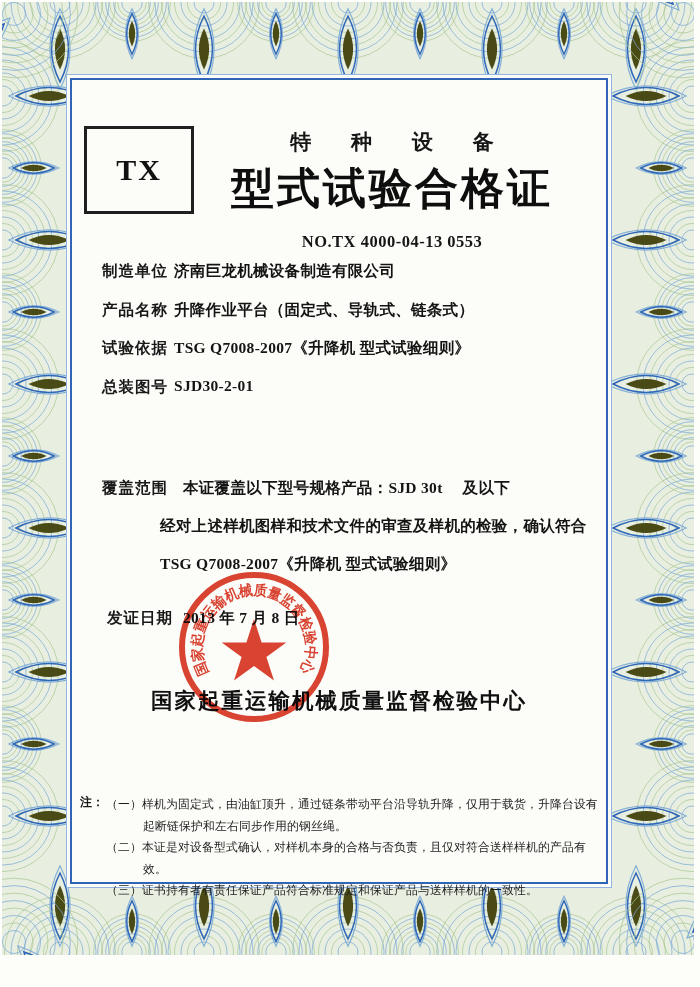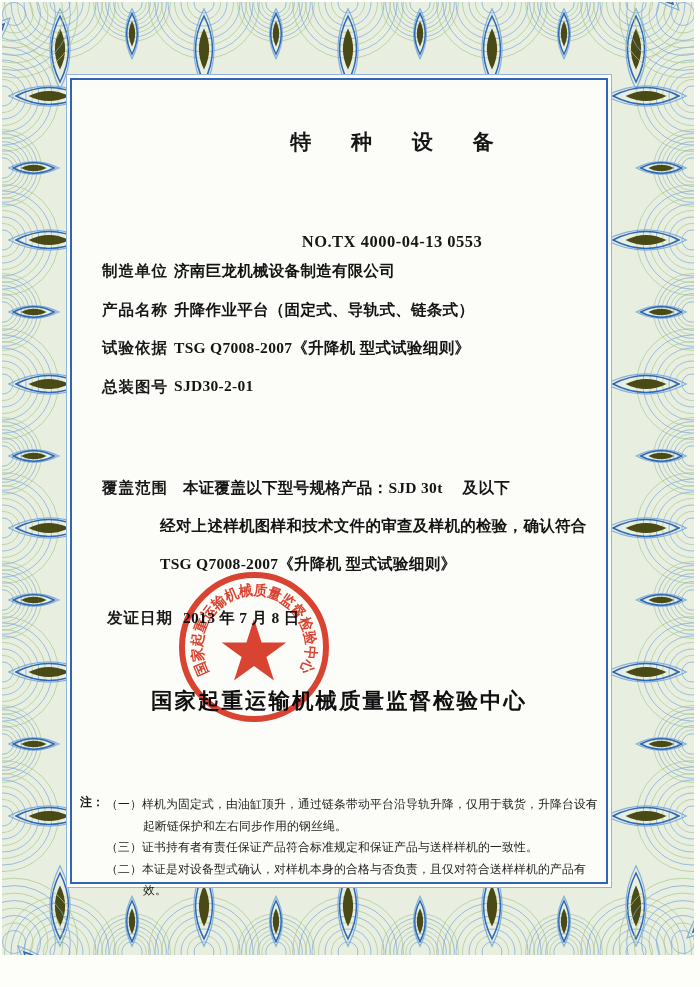--- a/index.html
+++ b/index.html
@@ -739,23 +739,27 @@
             <path d="M0,-37.949999999999996 C12.649999999999999,-13.282499999999997 12.649999999999999,13.282499999999997 0,37.949999999999996 C-12.649999999999999,13.282499999999997 -12.649999999999999,-13.282499999999997 0,-37.949999999999996 Z" fill="none" stroke="#79a8d6" stroke-width="1" transform="scale(1.22)" opacity="0.9"></path>
             <path d="M0,-37.949999999999996 C12.649999999999999,-13.282499999999997 12.649999999999999,13.282499999999997 0,37.949999999999996 C-12.649999999999999,13.282499999999997 -12.649999999999999,-13.282499999999997 0,-37.949999999999996 Z" fill="none" stroke="#2e66b8" stroke-width="1.5"></path>
             <path d="M0,-37.949999999999996 C12.649999999999999,-13.282499999999997 12.649999999999999,13.282499999999997 0,37.949999999999996 C-12.649999999999999,13.282499999999997 -12.649999999999999,-13.282499999999997 0,-37.949999999999996 Z" fill="#4a4a16" stroke="none" transform="scale(0.62)"></path>
           </g>
         </g>
       </g>
     </svg>
 
   <div class="content">
 
+    <div class="tx-box">
+      <span>TX</span>
+    </div>
 
     <div class="titles">
       <div class="cert-category">特 种 设 备</div>
+      <div class="cert-title">型式试验合格证</div>
     </div>
 
     <div class="cert-number">NO.TX 4000-04-13 0553</div>
 
     <div class="fields">
       <div class="field-row">
         <span class="field-label">制造单位</span>
         <span class="field-value">济南巨龙机械设备制造有限公司</span>
       </div>
       <div class="field-row">
@@ -796,19 +800,19 @@
       <text font-size="14.5" font-weight="bold" fill="#d93420" font-family="Liberation Sans, DejaVu Sans, sans-serif">
         <textPath href="#stampTextPath" startOffset="0" textLength="216" lengthAdjust="spacingAndGlyphs">国家起重运输机械质量监督检验中心</textPath>
       </text>
       <polygon fill="#d93420" points="82,54 89.6,77.5 114.3,77.5 94.4,92 102,115.5 82,101 62,115.5 69.6,92 49.7,77.5 74.4,77.5"></polygon>
     </svg>
 
     <div class="notes">
       <div class="notes-label">注：</div>
       <div class="notes-items">
         <div class="note-item">（一）样机为固定式，由油缸顶升，通过链条带动平台沿导轨升降，仅用于载货，升降台设有起断链保护和左右同步作用的钢丝绳。</div>
+        <div class="note-item">（二）本证是对设备型式确认，对样机本身的合格与否负责，且仅对符合送样样机的产品有效。</div>
         <div class="note-item">（三）证书持有者有责任保证产品符合标准规定和保证产品与送样样机的一致性。</div>
-        <div class="note-item">（二）本证是对设备型式确认，对样机本身的合格与否负责，且仅对符合送样样机的产品有效。</div>
       </div>
     </div>
 
   </div>
 </div>
 
 </body></html>

